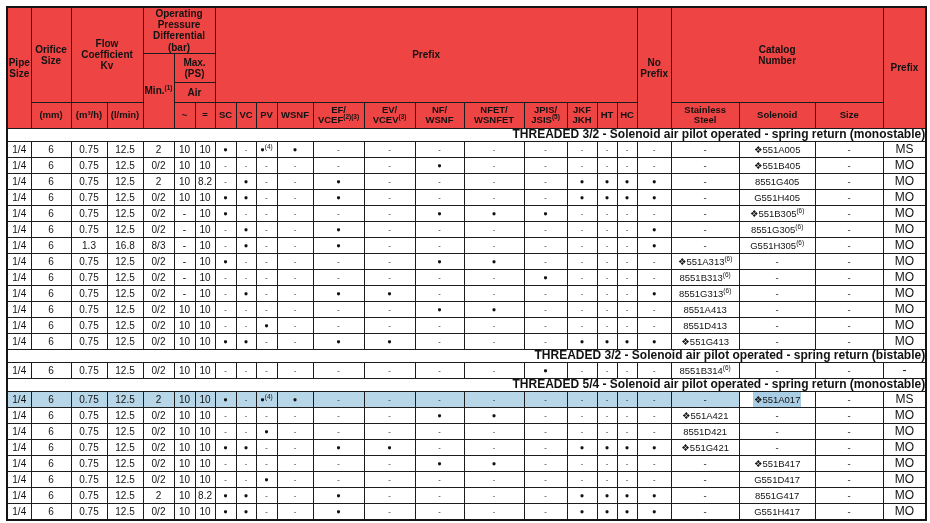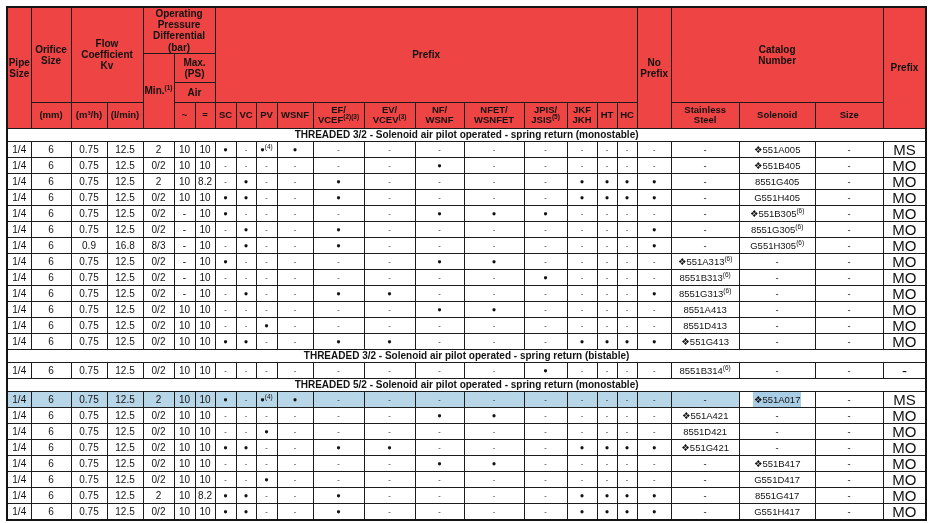--- a/index.html
+++ b/index.html
@@ -15,24 +15,24 @@
   thead th{font-weight:bold;font-size:10px;line-height:1.12;background:#ef4444;}
   thead tr.rA{height:46px;}
   thead tr.rB{height:29px;}
   thead tr.rC{height:20px;}
   thead tr.rD{height:26px;}
   thead tr.rD th{font-size:9.5px;line-height:1.05;}
   sup{font-size:6.5px;line-height:0;vertical-align:super;}
   td{font-size:10px;height:15px;line-height:13px;white-space:nowrap;}
   td.mark{font-size:7.5px;}
   td.cat{font-size:9.5px;}
-  td.opt{font-size:15px;}
+  td.opt{font-size:12px;}
   tr.section-row td{height:12px;}
   td.section-title{
-    text-align:center;font-weight:bold;font-size:10px;line-height:11px;
+    text-align:right;font-weight:bold;font-size:12px;line-height:11px;
     padding:0 0 0 0;white-space:nowrap;
   }
   tr.hl-row td.hl{background:var(--hl,#b7d7e8);}
   .sel{background:var(--sel,#a9cde4);padding:18px 1px;}
 </style>
 </head>
 <body>
 
 <div class="page">
   <table class="spec">
@@ -259,21 +259,21 @@
           <td class="mark">-</td>
           <td class="mark">●</td>
           <td class="cat">-</td>
           <td class="cat">8551G305<sup>(6)</sup></td>
           <td class="cat">-</td>
           <td class="opt">MO</td>
         </tr>
         <tr>
           <td>1/4</td>
           <td>6</td>
-          <td>0.9</td>
+          <td>1.3</td>
           <td>16.8</td>
           <td>8/3</td>
           <td>-</td>
           <td>10</td>
           <td class="mark">-</td>
           <td class="mark">●</td>
           <td class="mark">-</td>
           <td class="mark">-</td>
           <td class="mark">●</td>
           <td class="mark">-</td>
@@ -468,21 +468,21 @@
           <td class="mark">-</td>
           <td class="mark">-</td>
           <td class="mark">-</td>
           <td class="mark">-</td>
           <td class="cat">8551B314<sup>(6)</sup></td>
           <td class="cat">-</td>
           <td class="cat">-</td>
           <td class="opt">-</td>
         </tr>
         <tr class="section-row">
-          <td colspan="24" class="section-title">THREADED 5/2 - Solenoid air pilot operated - spring return (monostable)</td>
+          <td colspan="24" class="section-title">THREADED 5/4 - Solenoid air pilot operated - spring return (monostable)</td>
         </tr>
         <tr class="hl-row">
           <td class="hl">1/4</td>
           <td class="hl">6</td>
           <td class="hl">0.75</td>
           <td class="hl">12.5</td>
           <td class="hl">2</td>
           <td class="hl">10</td>
           <td class="hl">10</td>
           <td class="mark hl">●</td>

